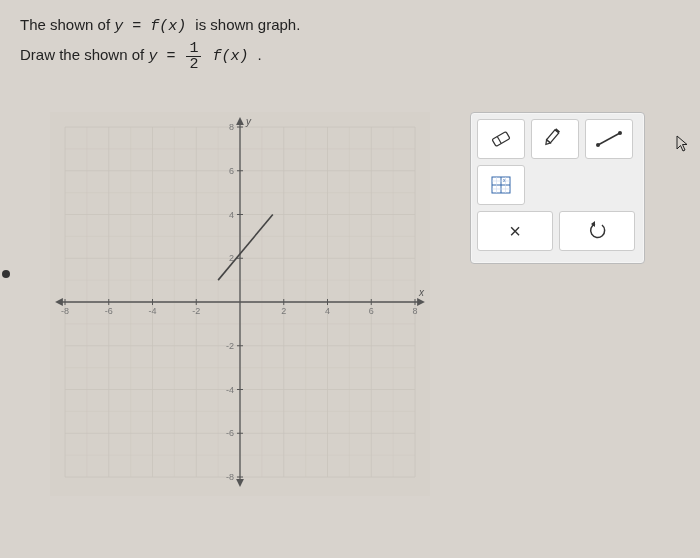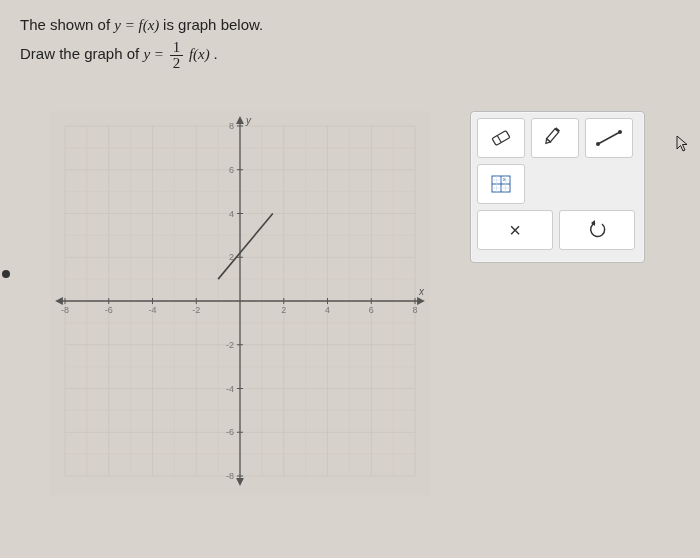--- a/index.html
+++ b/index.html
@@ -7,21 +7,21 @@
     margin: 0;
     padding: 16px 20px;
     font-family: Arial, Helvetica, sans-serif;
     background: #d8d3cd;
     width: 700px;
     height: 558px;
     overflow: hidden;
     color: #222;
   }
   .prompt { font-size: 15px; margin-bottom: 6px; }
-  .eq { font-family: Liberation Serif, serif; font-style: italic; }
+  .eq { font-family: Liberation Mono, monospace; font-style: italic; }
   .fraction {
     display: inline-block;
     vertical-align: middle;
     text-align: center;
     line-height: 1;
     font-style: normal;
     margin: 0 2px;
   }
   .fraction .num { display: block; padding: 0 3px; border-bottom: 1px solid #222; }
   .fraction .den { display: block; padding: 0 3px; }
@@ -83,25 +83,25 @@
   </svg>
 </div>
 
 <div class="prompt">
   <span>The shown of </span>
   <span class="eq">
     <span>y</span>
     <span> = </span>
     <span>f(x)</span>
   </span>
-  <span> is graph below.</span>
+  <span> is shown graph.</span>
 </div>
 
 <div class="prompt">
-  <span>Draw the graph of </span>
+  <span>Draw the shown of </span>
   <span class="eq">
     <span>y</span>
     <span> = </span>
     <span class="fraction">
       <span class="num">1</span>
       <span class="den">2</span>
     </span>
     <span>f(x)</span>
   </span>
   <span>.</span>

